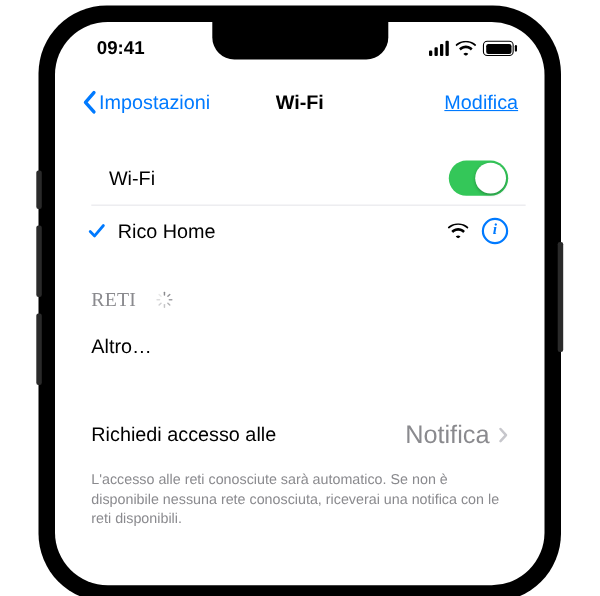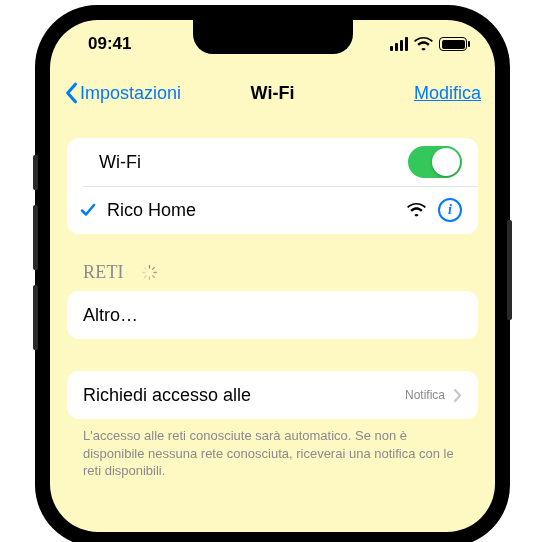--- a/index.html
+++ b/index.html
@@ -17,21 +17,21 @@
     height: 542px;
     background: #000;
     border-radius: 62px;
     padding: 15px;
     position: relative;
     margin-top: 5px;
   }
   .screen {
     width: 100%;
     height: 100%;
-    background: #fef9c3;
+    background: #ffffff;
     border-radius: 48px;
     overflow: hidden;
     position: relative;
   }
   .notch {
     position: absolute;
     top: 0;
     left: 50%;
     transform: translateX(-50%);
     width: 160px;
@@ -67,21 +67,21 @@
     position: relative;
   }
   .battery::after { content:''; position:absolute; right:-4px; top:3px; width:2.5px; height:6px; background:#000; border-radius:1px;}
   .battery-fill { position:absolute; left:1.5px; top:1.5px; bottom:1.5px; right:1.5px; background:#000; border-radius:2px; }
 
   .nav {
     height: 50px;
     display: flex;
     align-items: center;
     justify-content: space-between;
-    padding: 0 14px;
+    padding: 0 24px;
   }
   .nav-back { display: flex; align-items: center; color: #007aff; font-size: 18px; }
   .nav-back svg { margin-right: 2px; }
   .nav-title { font-size: 18px; font-weight: 600; color: #000; position:absolute; left:0; right:0; text-align:center; pointer-events:none;}
   .nav-edit { color: #007aff; font-size: 18px; text-decoration: underline; }
 
   .content { padding: 20px 17px 0; }
   .group {
     background: #fff;
     border-radius: 12px;
@@ -114,21 +114,21 @@
     display:flex; align-items:center; justify-content:center; font-size:14px; font-family: Georgia, serif; font-style:italic; font-weight:600;}
 
   .section-header {
     display:flex; align-items:center; gap:18px;
     color:#8a8a8e; font-size:18px;
     padding: 28px 16px 8px; letter-spacing: 0.2px; font-family: Liberation Serif, serif;
   }
   .spinner { width:15px; height:15px; animation: spin 1s linear infinite; }
   @keyframes spin { to { transform: rotate(360deg);} }
 
-  .row-value { color:#8a8a8e; font-size:12px; }
+  .row-value { color:#8a8a8e; font-size:23px; }
   .chev { color:#c7c7cc; margin-left:8px; }
   .footer {
     color:#8a8a8e; font-size:13px; line-height:1.35;
     padding: 8px 16px 0;
   }
 </style>
 </head>
 <body>
 
 <div class="phone">

